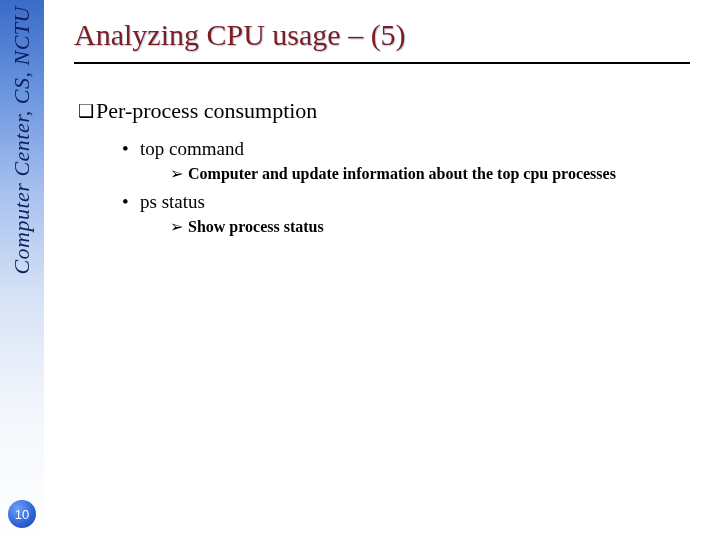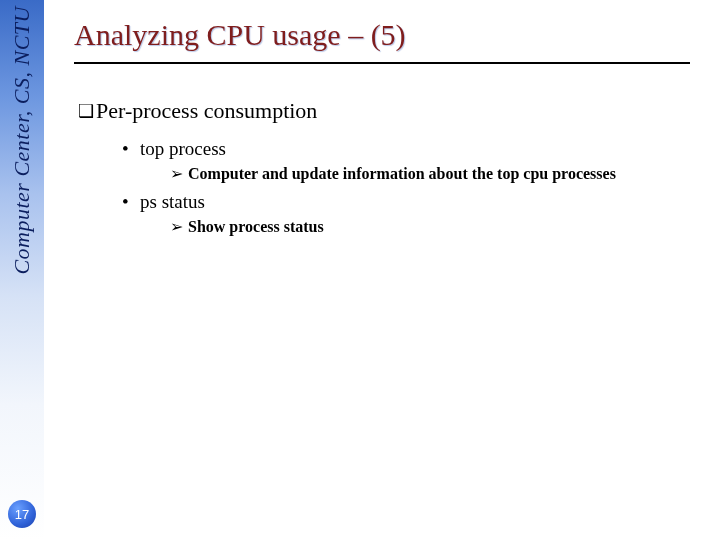--- a/index.html
+++ b/index.html
@@ -109,35 +109,35 @@
 </head>
 <body>
 
 <div class="slide">
 
   <div class="sidebar">
     <div class="sidebar-text">Computer Center, CS, NCTU</div>
   </div>
 
   <div class="page-circle">
-    <span class="page-number">17</span>
+    <span class="page-number">10</span>
   </div>
 
   <div class="content">
     <div class="title">Analyzing CPU usage – (5)</div>
     <div class="rule"></div>
 
     <div class="body">
 
       <div class="l1">
         <span class="qmark">❑</span><span>Per-process consumption</span>
       </div>
 
       <div class="l2">
-        <span class="dot">•</span><span>top process</span>
+        <span class="dot">•</span><span>top command</span>
       </div>
       <div class="l3">
         <span class="arrow">➢</span><span>Computer and update information about the top cpu processes</span>
       </div>
 
       <div class="l2">
         <span class="dot">•</span><span>ps status</span>
       </div>
       <div class="l3">
         <span class="arrow">➢</span><span>Show process status</span>

